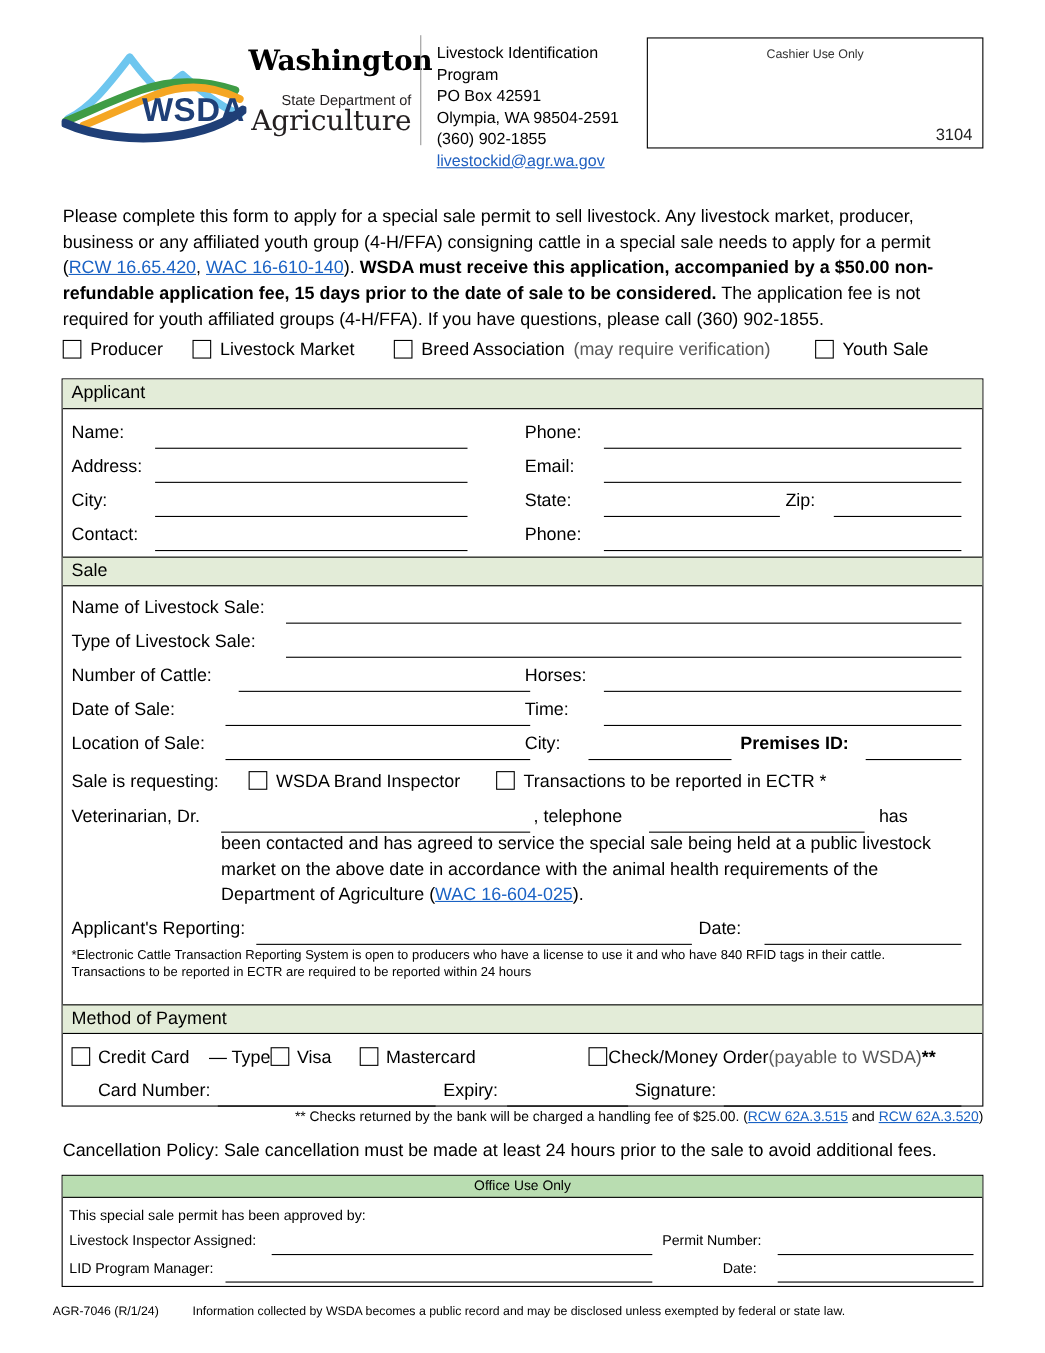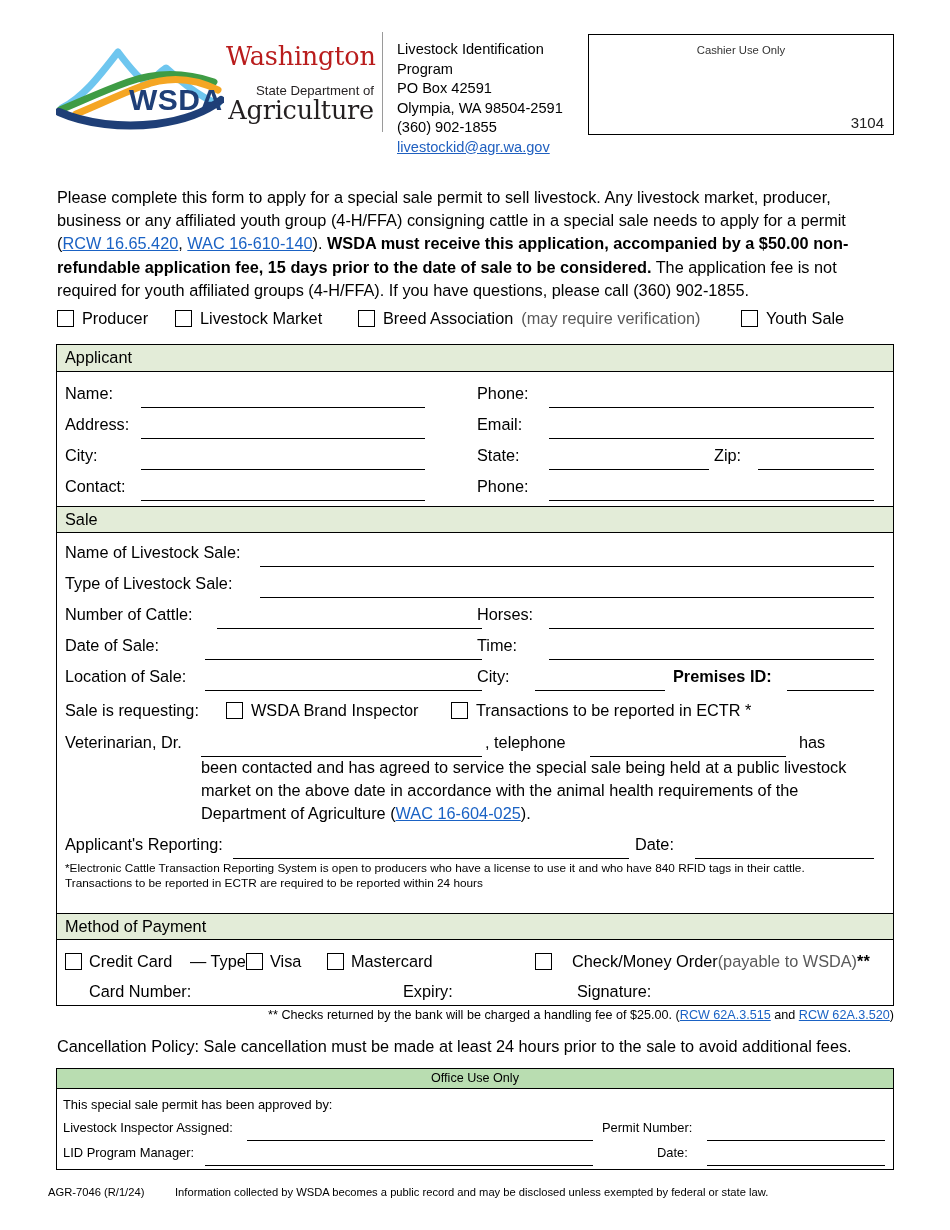--- a/index.html
+++ b/index.html
@@ -46,23 +46,23 @@
   }
   .logo-words {
     margin-left: 2px;
     line-height: 1.0;
     text-align: right;
     width: 148px;
   }
   .logo-words .l1 {
     font-size: 25.5px;
     letter-spacing: -0.2px;
-    color: #b91c1c;
+    color: #000000;
     font-family: "DejaVu Serif", serif;
-    font-weight: 400;
+    font-weight: 700;
     display: block;
   }
   .logo-words .l2 {
     font-size: 13.2px;
     color: #231f20;
     display: block;
     font-family: "Liberation Sans", sans-serif;
     margin-top: 14px;
   }
   .logo-words .l3 {
@@ -396,21 +396,21 @@
       <span class="note" style="left:8px; top:343px;"> Transactions to be reported in ECTR are required to be reported within 24 hours</span>
     </div>
 
     <div class="sec-head" style="border-top:1px solid #000;">Method of Payment</div>
 
     <div class="rowarea" style="height:74px;">
       <span class="fld-label" style="left:8px; top:12px;"><span class="cbx"></span><span class="lbl" style="margin-left:7px;">Credit Card</span></span>
       <span class="fld-label" style="left:133px;top:12px;">— Type:</span>
       <span class="fld-label" style="left:189px;top:12px;"><span class="cbx"></span><span class="lbl" style="margin-left:7px;">Visa</span></span>
       <span class="fld-label" style="left:270px;top:12px;"><span class="cbx"></span><span class="lbl" style="margin-left:7px;">Mastercard</span></span>
-      <span class="fld-label" style="left:478px;top:12px;"><span class="cbx"></span><span class="lbl" style="margin-left:20px;">Check/Money Order</span><span class="lbl muted">(payable to WSDA)</span><span class="lbl" style="font-weight:bold;">**</span></span>
+      <span class="fld-label" style="left:478px;top:12px;"><span class="cbx"></span><span class="lbl" style="margin-left:1px;">Check/Money Order</span><span class="lbl muted">(payable to WSDA)</span><span class="lbl" style="font-weight:bold;">**</span></span>
 
       <span class="fld-label" style="left:32px; top:42px;">Card Number:</span>
       <span class="fld-line" style="left:141px;top:65px; width:198px;"></span>
       <span class="fld-label" style="left:346px;top:42px;">Expiry:</span>
       <span class="fld-line" style="left:404px;top:65px; width:110px;"></span>
       <span class="fld-label" style="left:520px;top:42px;">Signature:</span>
       <span class="fld-line" style="left:601px;top:65px; width:216px;"></span>
     </div>
   </div>
 

